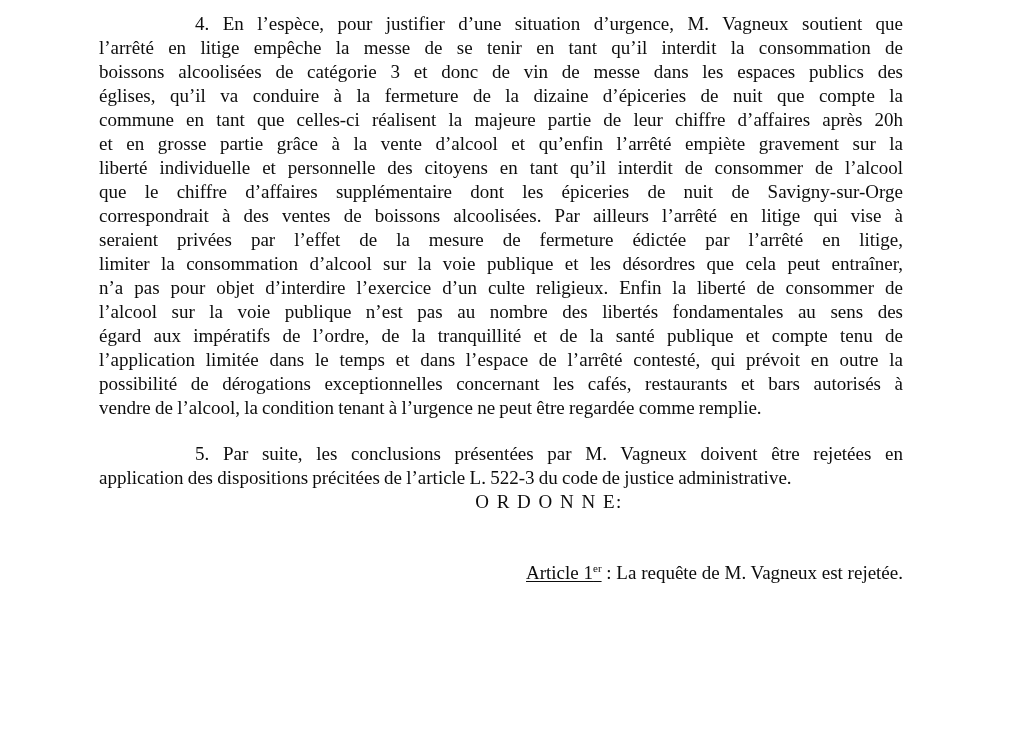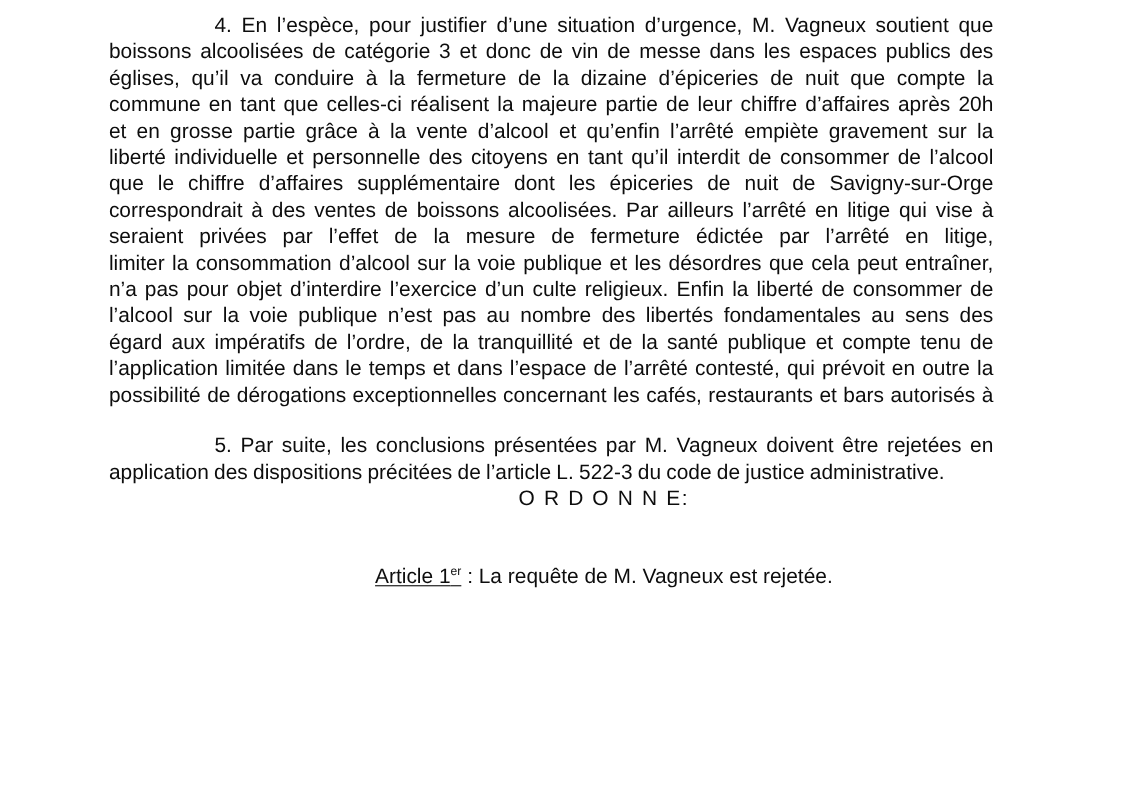--- a/index.html
+++ b/index.html
@@ -6,21 +6,21 @@
     margin: 0;
     padding: 0;
     background: #ffffff;
   }
   .page {
     position: relative;
     width: 1024px;
     height: 731px;
     background: #ffffff;
     color: #0d0d0d;
-    font-family: Liberation Sans, sans-serif;
+    font-family: Liberation Serif, serif;
     font-size: 19px;
     line-height: 24px;
     overflow: hidden;
   }
   .content {
     padding-top: 12px;
     margin-left: 99px;
     width: 804px;
   }
   .para .line {
@@ -40,54 +40,56 @@
   .ordonne-wrap {
     padding-left: 96px;
     text-align: center;
   }
   .ordonne-heading {
     letter-spacing: 1.5px;
   }
   .article-line {
     margin-top: 47px;
     padding-left: 96px;
-    text-align: center;
+    text-align: right;
   }
   .article-label {
     text-decoration: underline;
     text-underline-offset: 2px;
   }
   .article-sup {
     font-size: 11px;
     vertical-align: super;
     line-height: 0;
   }
 </style>
 </head>
 <body>
 
 <div class="page">
   <div class="content">
 
     <div class="para para-4">
       <div class="line first">4. En l’espèce, pour justifier d’une situation d’urgence, M. Vagneux soutient que</div>
+      <div class="line">l’arrêté en litige empêche la messe de se tenir en tant qu’il interdit la consommation de</div>
       <div class="line">boissons alcoolisées de catégorie 3 et donc de vin de messe dans les espaces publics des</div>
       <div class="line">églises, qu’il va conduire à la fermeture de la dizaine d’épiceries de nuit que compte la</div>
       <div class="line">commune en tant que celles-ci réalisent la majeure partie de leur chiffre d’affaires après 20h</div>
       <div class="line">et en grosse partie grâce à la vente d’alcool et qu’enfin l’arrêté empiète gravement sur la</div>
       <div class="line">liberté individuelle et personnelle des citoyens en tant qu’il interdit de consommer de l’alcool</div>
       <div class="line">que le chiffre d’affaires supplémentaire dont les épiceries de nuit de Savigny-sur-Orge</div>
       <div class="line">correspondrait à des ventes de boissons alcoolisées. Par ailleurs l’arrêté en litige qui vise à</div>
       <div class="line">seraient privées par l’effet de la mesure de fermeture édictée par l’arrêté en litige,</div>
       <div class="line">limiter la consommation d’alcool sur la voie publique et les désordres que cela peut entraîner,</div>
       <div class="line">n’a pas pour objet d’interdire l’exercice d’un culte religieux. Enfin la liberté de consommer de</div>
       <div class="line">l’alcool sur la voie publique n’est pas au nombre des libertés fondamentales au sens des</div>
       <div class="line">égard aux impératifs de l’ordre, de la tranquillité et de la santé publique et compte tenu de</div>
       <div class="line">l’application limitée dans le temps et dans l’espace de l’arrêté contesté, qui prévoit en outre la</div>
       <div class="line">possibilité de dérogations exceptionnelles concernant les cafés, restaurants et bars autorisés à</div>
+      <div class="line last">vendre de l’alcool, la condition tenant à l’urgence ne peut être regardée comme remplie.</div>
     </div>
 
     <div class="para para-5">
       <div class="line first">5. Par suite, les conclusions présentées par M. Vagneux doivent être rejetées en</div>
       <div class="line last">application des dispositions précitées de l’article L. 522-3 du code de justice administrative.</div>
     </div>
 
     <div class="ordonne-wrap">
       <span class="ordonne-heading">O R D O N N E:</span>
     </div>

